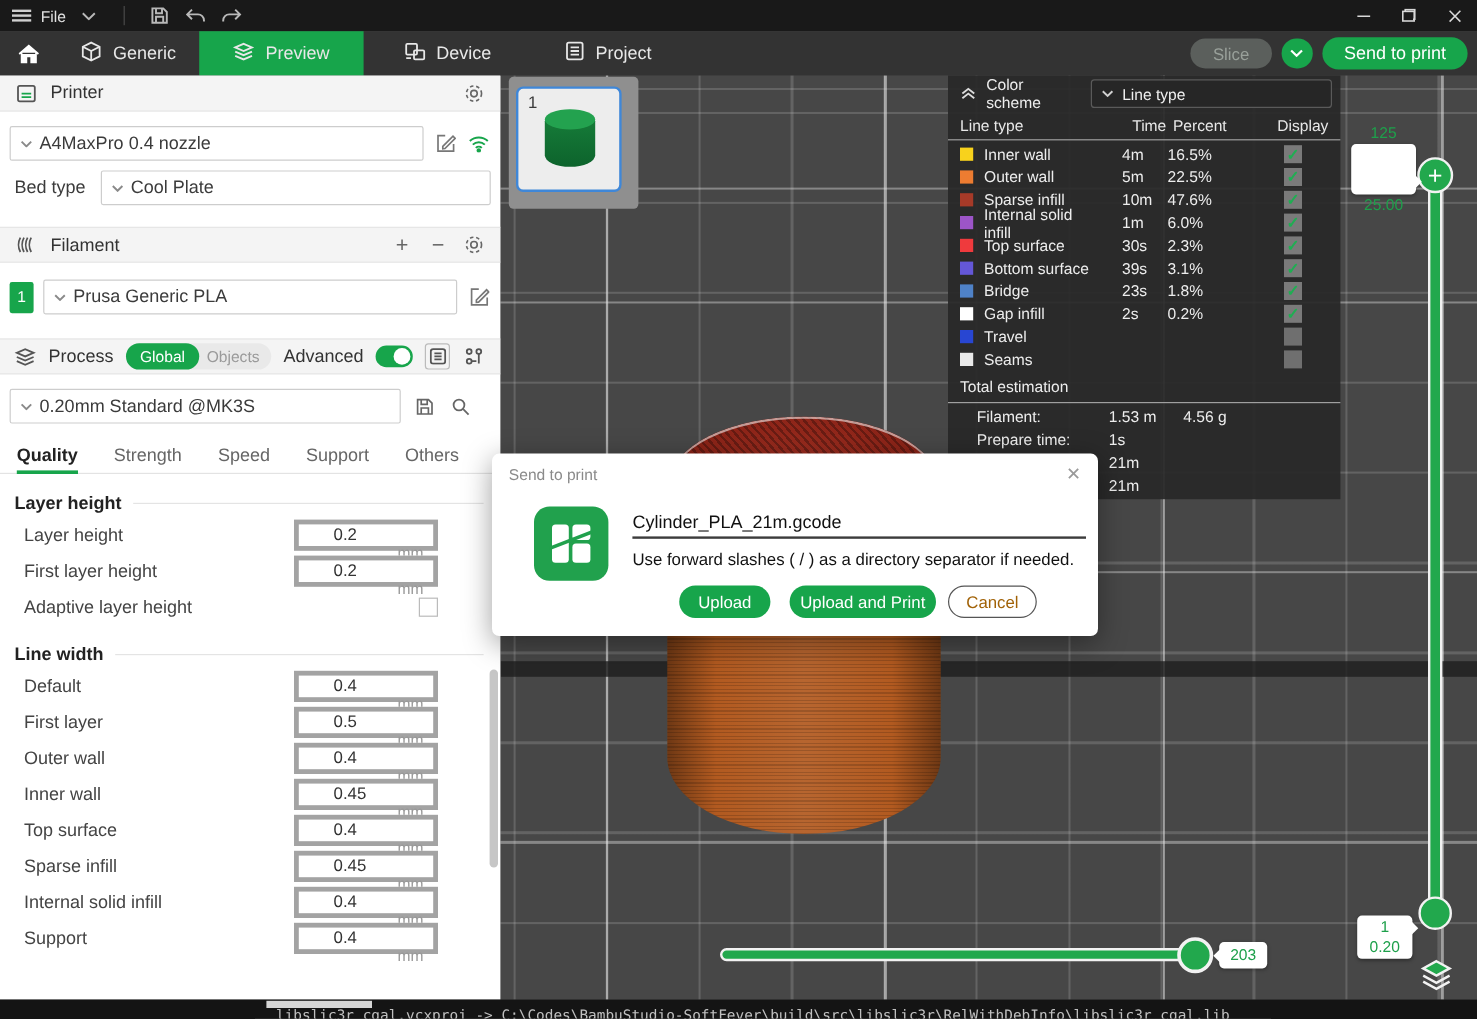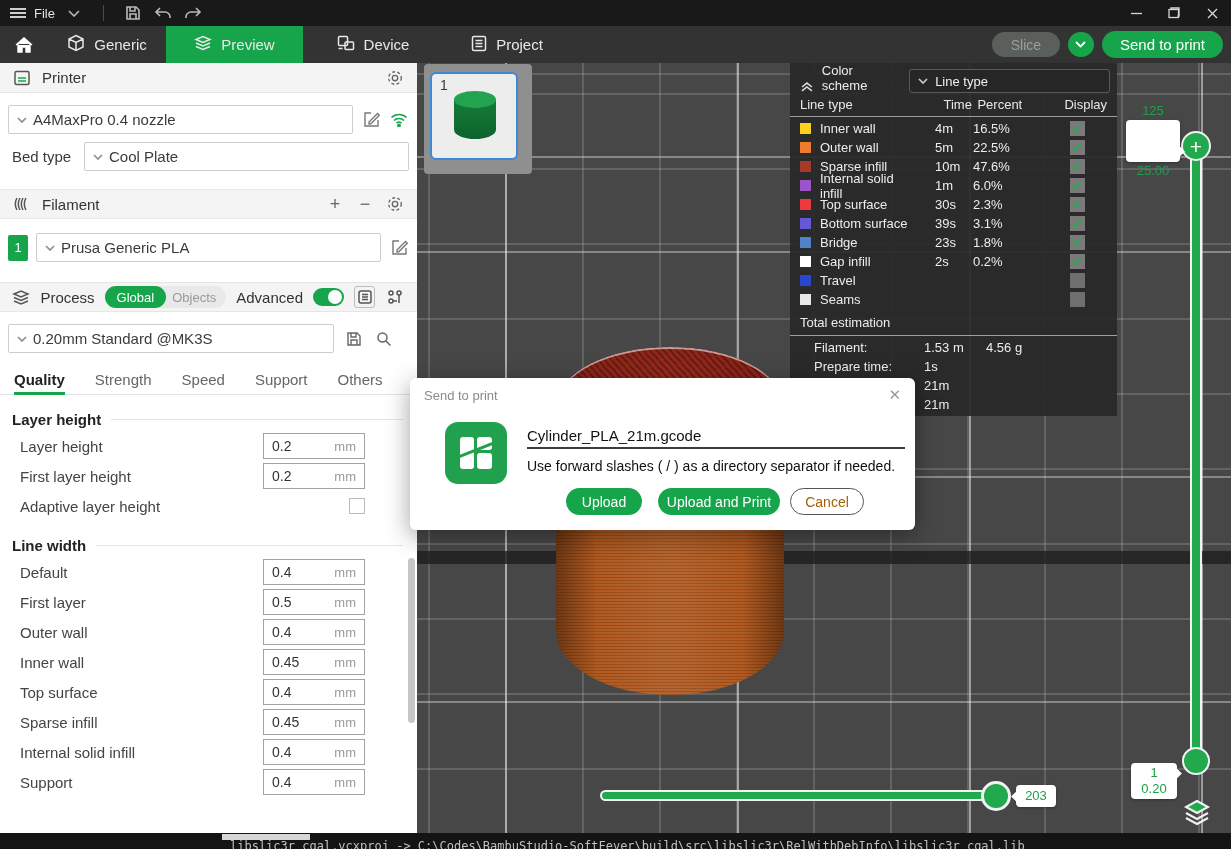--- a/index.html
+++ b/index.html
@@ -115,31 +115,31 @@
   .ptab { font-size:15px; color:#666; position:relative; height:30px; display:flex; align-items:center; }
   .ptab.active { color:#222; font-weight:bold; }
   .ptab.active::after { content:""; position:absolute; left:0; right:0; bottom:0; height:3px; background:#17a54b; }
   
   #settings { padding:0 0 0 12px; }
   .set-title { display:flex; align-items:center; gap:10px; margin-top:12px; height:24px;
                font-size:15px; font-weight:bold; color:#222; padding-right:14px; }
   .set-title::after { content:""; flex:1; height:1px; background:#e4e4e4; }
   .set-row { display:flex; align-items:center; height:30px; padding-left:8px; padding-right:52px; }
   .set-row .lbl { flex:1; font-size:15px; color:#444; }
-  .inp-box { width:102px; height:26px; border:1px solid #a3a3a3; display:flex; align-items:center; background:#fff; }
+  .inp-box { width:120px; height:26px; border:4px solid #a3a3a3; display:flex; align-items:center; background:#fff;flex-direction:column; }
   .inp-box input { width:70px; border:0; outline:none; font-size:14px; color:#333; padding-left:8px;
                    font-family:"Liberation Sans",sans-serif; background:transparent; }
   .inp-unit { margin-left:auto; padding-right:8px; font-size:13px; color:#999; }
   .chk { width:16px; height:16px; border:1px solid #bbb; background:#fff; }
   #panel-scroll { position:absolute; right:2px; top:495px; width:7px; height:165px; background:#c6c6c6; border-radius:4px; }
 
   
   #legend { position:absolute; left:790px; top:63px; width:327px; height:353px;
             background:rgba(40,40,40,.93); color:#ededed; font-size:13px; }
-  #legend-head { display:flex; align-items:flex-end; height:30px; padding:0 7px 0 10px; gap:8px; }
+  #legend-head { display:flex; align-items:center; height:30px; padding:0 7px 0 10px; gap:8px; }
   #legend-head svg { stroke:#dcdcdc; fill:none; stroke-width:1.6; }
   #view-combo { margin-left:auto; width:203px; height:24px; background:#262626; border:1px solid #5a5a5a;
                 border-radius:3px; display:flex; align-items:center; gap:7px; padding:0 8px; color:#efefef; }
   #view-combo .chev svg { stroke:#d0d0d0; }
   .lg-cols { display:flex; align-items:center; height:22px; padding:0 10px; color:#e8e8e8; }
   .lg-c1 { width:135px; } .lg-c2 { width:38px;margin-left:23px; } .lg-c3 { width:75px; }
   .lg-c4 { flex:1; text-align:left; padding-left:20px; }
   #legend-sep1, #legend-sep2 { height:1px; background:#9f9f9f; margin:1px 0 2px 0; }
   .lg-row { display:flex; align-items:center; height:19px; padding:0 10px; }
   .lg-row .name { width:115px; display:flex; align-items:center; gap:9px; }

